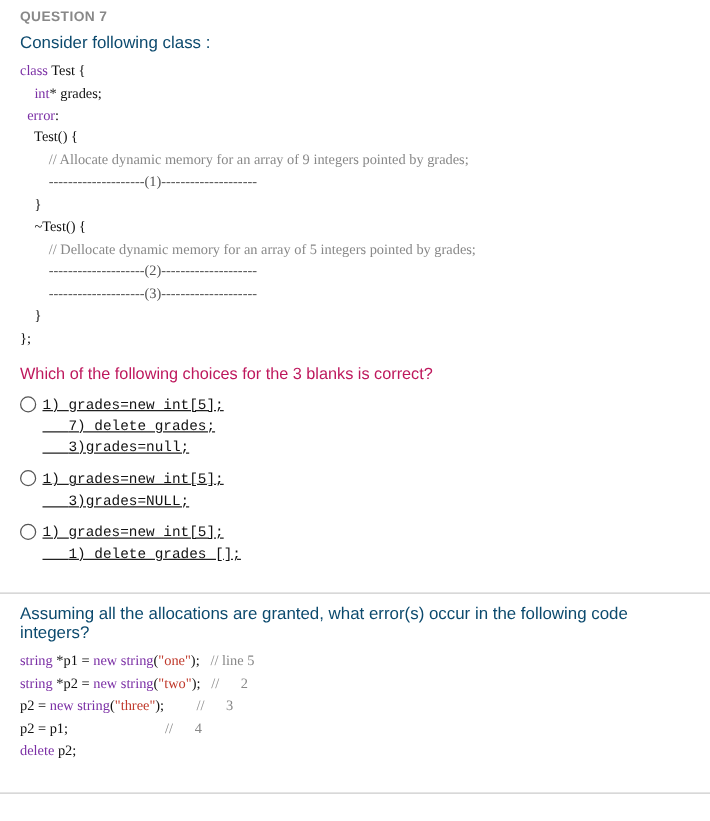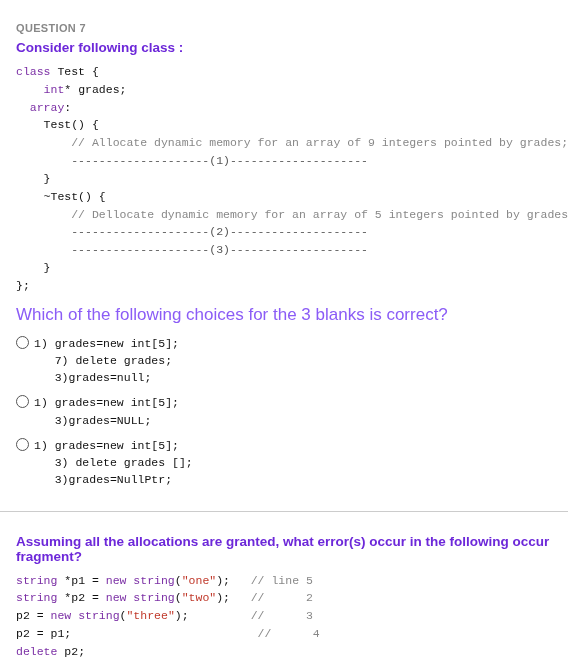--- a/index.html
+++ b/index.html
@@ -5,55 +5,55 @@
     * { box-sizing: border-box; margin: 0; padding: 0; }
     body {
       font-family: Arial, sans-serif;
       font-size: 13px;
       color: #222;
       background: #fff;
       width: 568px;
       min-height: 657px;
     }
     .question-block {
-      padding: 22px 16px 14px 16px;
+      padding: 8px 16px 14px 16px;
       border-bottom: 1px solid #ccc;
     }
     .question-label {
       font-size: 11px;
       color: #888;
       font-weight: bold;
       text-transform: uppercase;
       margin-bottom: 6px;
       letter-spacing: 0.03em;
     }
     .question-text {
       font-size: 13.5px;
-      font-weight: bold;
+      font-weight: normal;
       margin-bottom: 8px;
-      color: #6d28d9;
+      color: #0c4a6e;
     }
     .code-block {
-      font-family: Liberation Mono, monospace;
+      font-family: Liberation Serif, serif;
       font-size: 11.5px;
       color: #111;
       margin-bottom: 10px;
       line-height: 1.55;
       white-space: pre;
     }
     .code-block .kw { color: #7b2fa5; }
     .code-block .cm { color: #888; }
     .code-block .blank-line {
       color: #555;
       font-style: normal;
     }
     .question-body {
-      font-size: 17px;
+      font-size: 13px;
       margin-bottom: 10px;
-      color: #8b5cf6;
+      color: #be185d;
     }
     .option-code {
       font-family: 'Courier New', Courier, monospace;
       font-size: 11.5px;
       color: #111;
     }
     
     .q7-option {
       display: flex;
       align-items: flex-start;
@@ -66,38 +66,39 @@
       border: 1px solid #555;
       border-radius: 50%;
       display: inline-block;
       margin-right: 5px;
       margin-top: 1px;
       flex-shrink: 0;
     }
     .q7-option-lines {
       display: flex;
       flex-direction: column;
+      text-decoration: underline;
     }
     .q7-option-lines span {
       font-family: 'Courier New', Courier, monospace;
       font-size: 11.5px;
       color: #111;
       line-height: 1.5;
     }
   </style>
 </head>
 <body>
 
 <div class="question-block">
   <div class="question-label">QUESTION 7</div>
   <div class="question-text">Consider following class :</div>
 
   <div class="code-block"><span class="kw">class</span> Test {
     <span class="kw">int</span>* grades;
-  <span class="kw">array</span>:
+  <span class="kw">error</span>:
     Test() {
         <span class="cm">// Allocate dynamic memory for an array of 9 integers pointed by grades;</span>
         <span class="blank-line">--------------------(1)--------------------</span>
     }
     ~Test() {
         <span class="cm">// Dellocate dynamic memory for an array of 5 integers pointed by grades;</span>
         <span class="blank-line">--------------------(2)--------------------</span>
         <span class="blank-line">--------------------(3)--------------------</span>
     }
 };</div>
@@ -118,28 +119,27 @@
     <div class="q7-option-lines">
       <span>1) <span class="option-code">grades=new int[5];</span></span>
       <span>&nbsp;&nbsp; <span class="option-code">3)grades=NULL;</span></span>
     </div>
   </div>
 
   <div class="q7-option">
     <span class="radio-circle"></span>
     <div class="q7-option-lines">
       <span>1) <span class="option-code">grades=new int[5];</span></span>
-      <span>&nbsp;&nbsp; <span class="option-code">3) delete grades [];</span></span>
-      <span>&nbsp;&nbsp; <span class="option-code">3)grades=NullPtr;</span></span>
+      <span>&nbsp;&nbsp; <span class="option-code">1) delete grades [];</span></span>
     </div>
   </div>
 </div>
 
 <div class="question-block">
-  <div class="question-text">Assuming all the allocations are granted, what error(s) occur in the following occur fragment?</div>
+  <div class="question-text">Assuming all the allocations are granted, what error(s) occur in the following code integers?</div>
 
   <div class="code-block"><span class="kw">string</span> *p1 = <span class="kw">new</span> <span class="kw">string</span>(<span style="color:#c0392b;">"one"</span>);   <span class="cm">// line 5</span>
 <span class="kw">string</span> *p2 = <span class="kw">new</span> <span class="kw">string</span>(<span style="color:#c0392b;">"two"</span>);   <span class="cm">//      2</span>
 p2 = <span class="kw">new</span> <span class="kw">string</span>(<span style="color:#c0392b;">"three"</span>);         <span class="cm">//      3</span>
 p2 = p1;                           <span class="cm">//      4</span>
 <span class="kw">delete</span> p2;</div>
 
 </div>
 
 </body></html>

